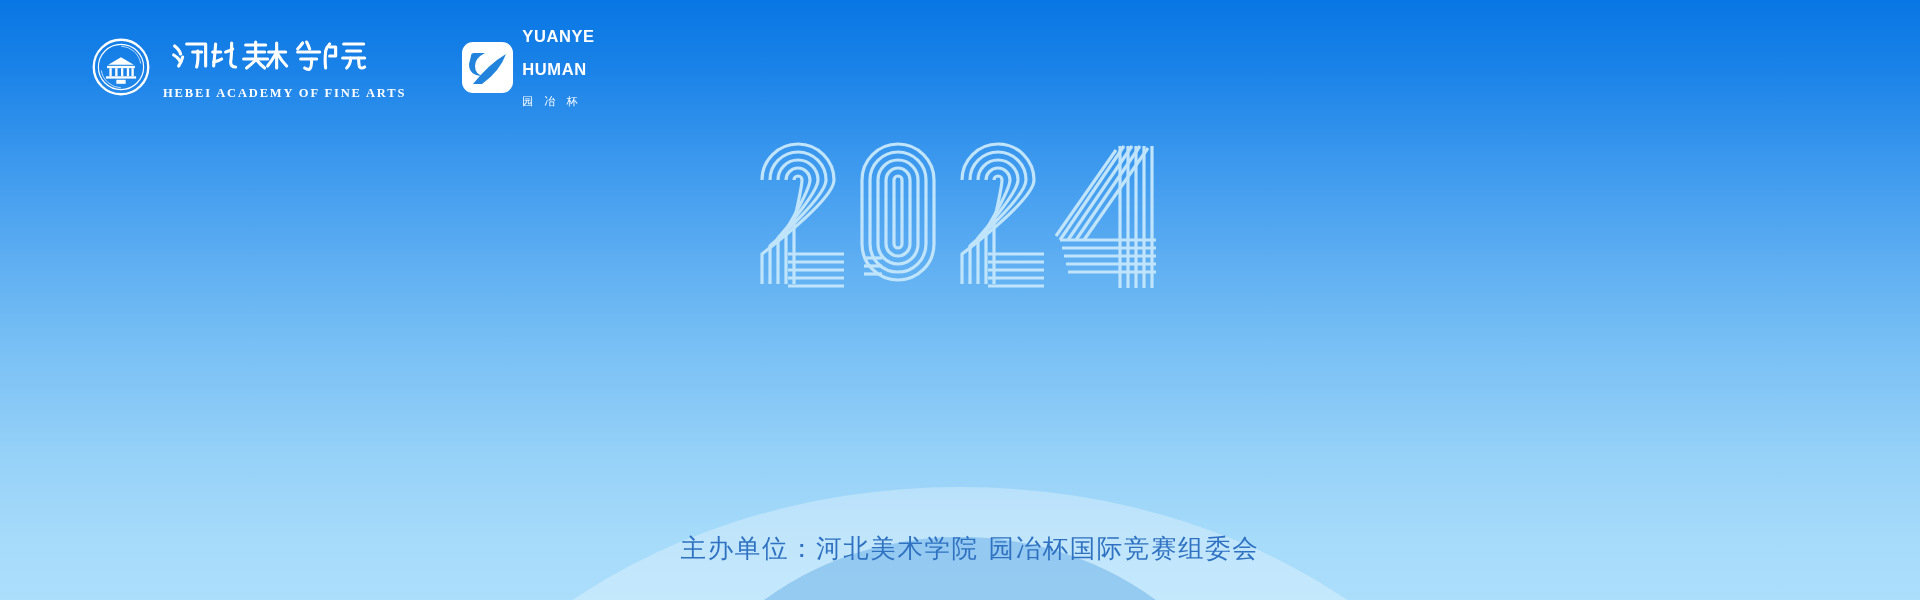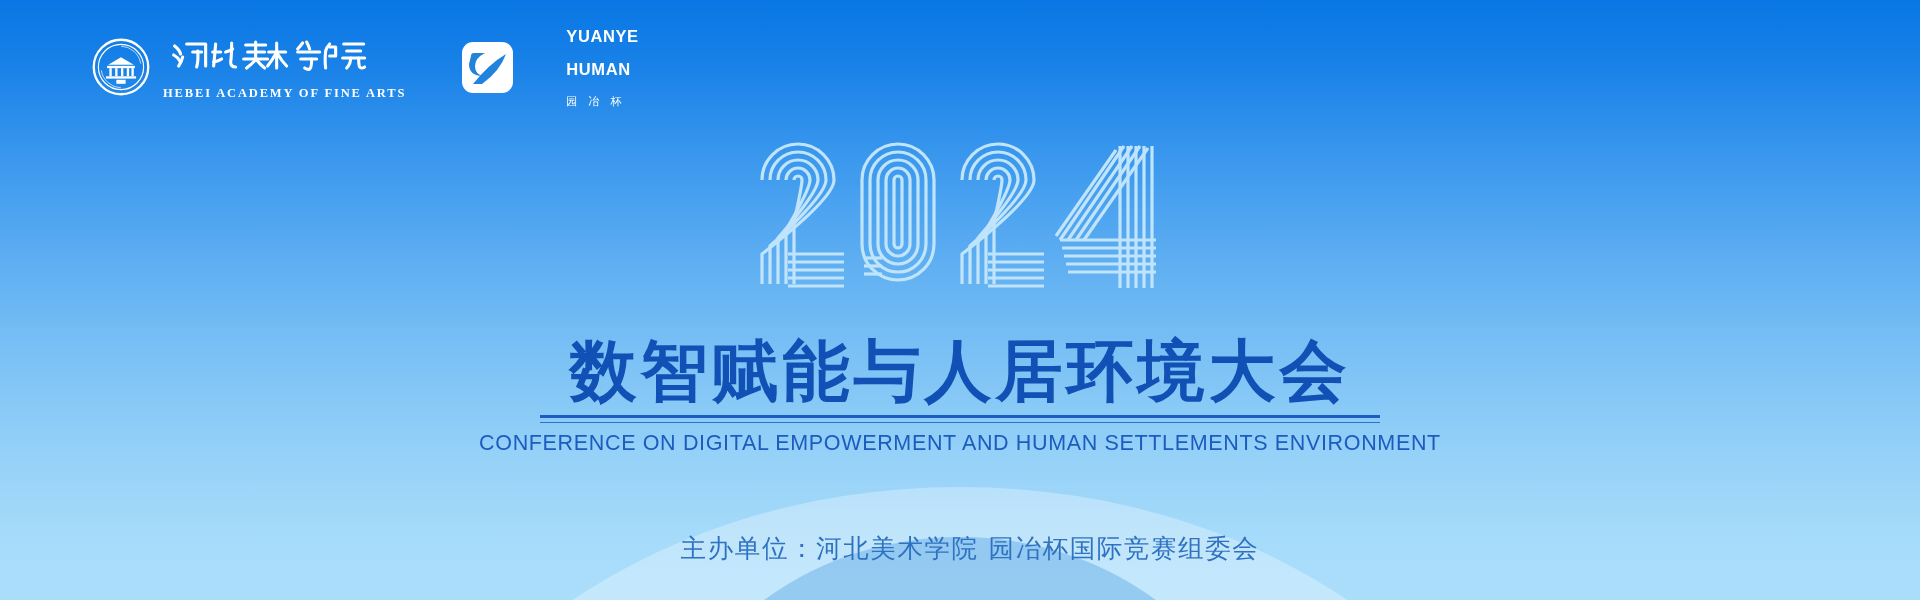--- a/index.html
+++ b/index.html
@@ -102,21 +102,20 @@
     border-radius: 11px;
     position: relative;
     flex: 0 0 auto;
     overflow: hidden;
   }
   .yy-words {
     display: flex;
     flex-direction: column;
     line-height: 1;
     gap: 16px;
-    margin-left: 44px;
   }
   .yy-en1, .yy-en2 {
     color: #ffffff;
     font-size: 16.5px;
     font-weight: 700;
     letter-spacing: 0.6px;
     line-height: 1.02;
   }
   .yy-cn {
     color: #ffffff;
@@ -359,24 +358,16 @@
           <path d="M2 104 h96"></path>
             <path d="M4 112 h94"></path>
             <path d="M6 120 h92"></path>
           <path d="M8 128 h90"></path>
             <path d="M10 136 h88"></path>
         </g>
       </g>
     </svg>
   </div>
 
-  <div class="headline-wrap">
-    <div class="headline-cn">数智赋能与人居环境大会</div>
-    <div class="rules">
-      <div class="rule-thick"></div>
-      <div class="rule-thin"></div>
-    </div>
-    <div class="headline-en">CONFERENCE ON DIGITAL EMPOWERMENT AND HUMAN SETTLEMENTS ENVIRONMENT</div>
-  </div>
 
   <div class="organizer">主办单位：河北美术学院  园冶杯国际竞赛组委会</div>
 
 </div>
 
 </body></html>

